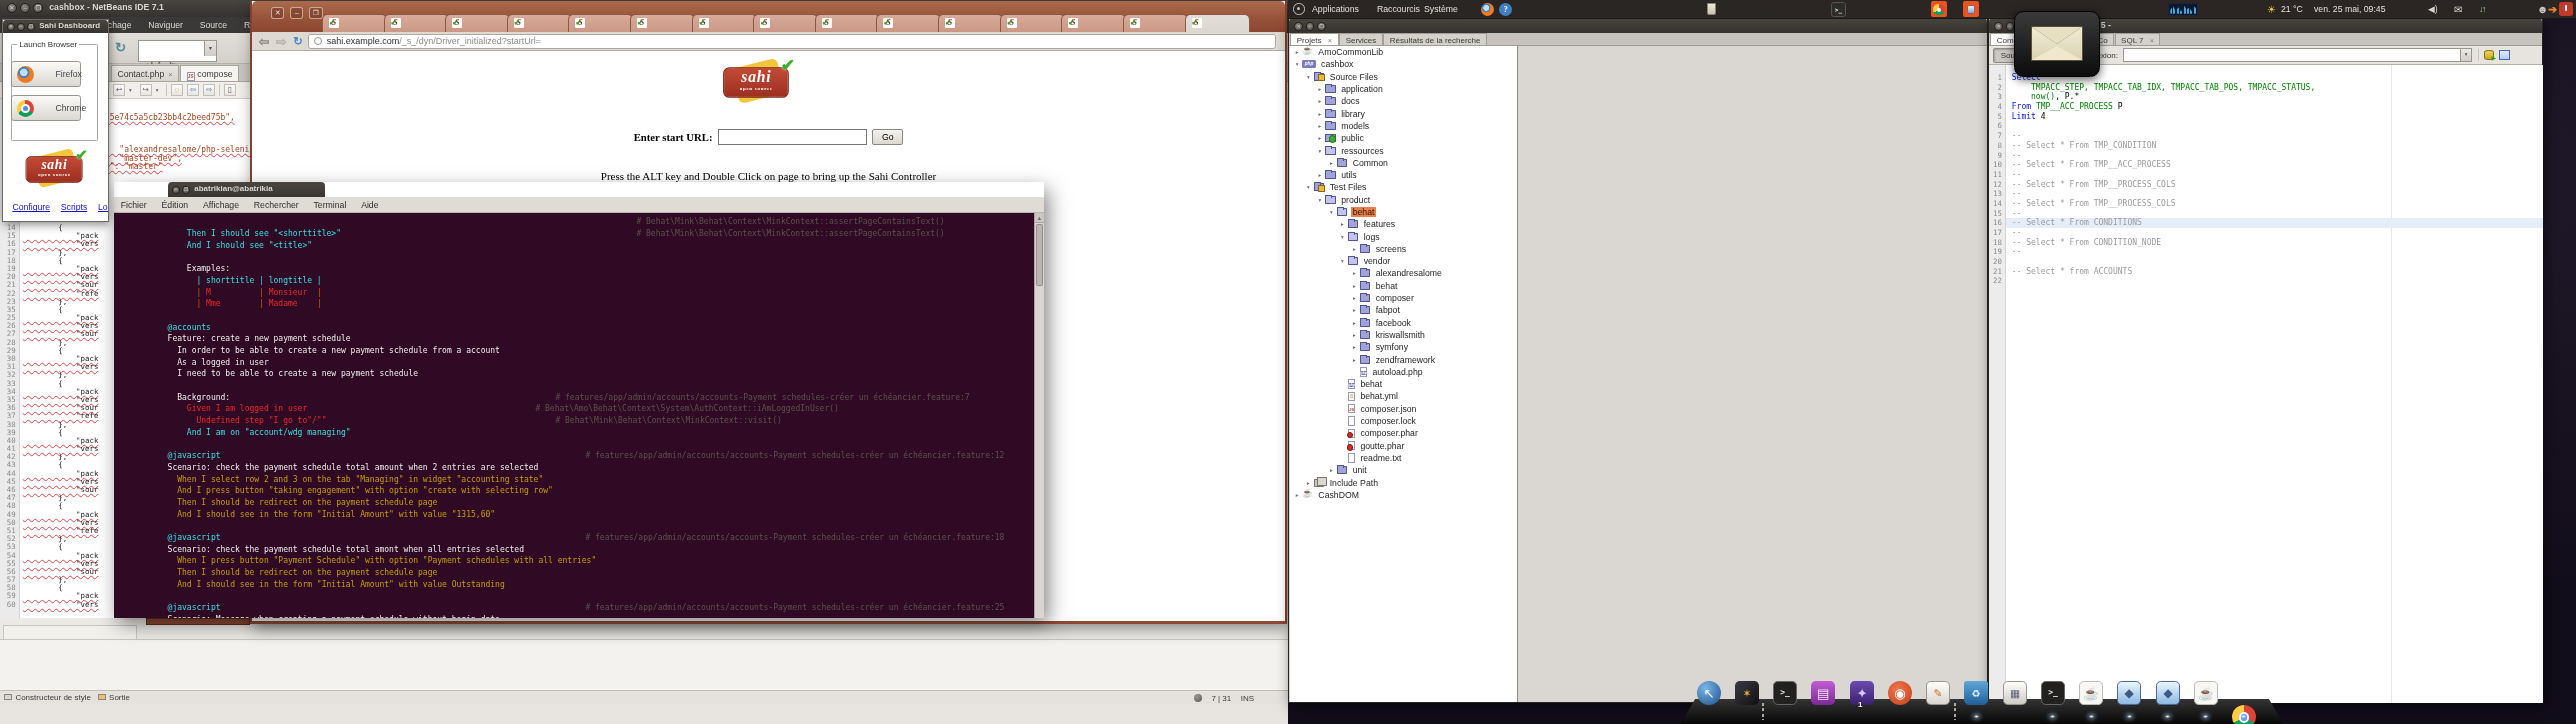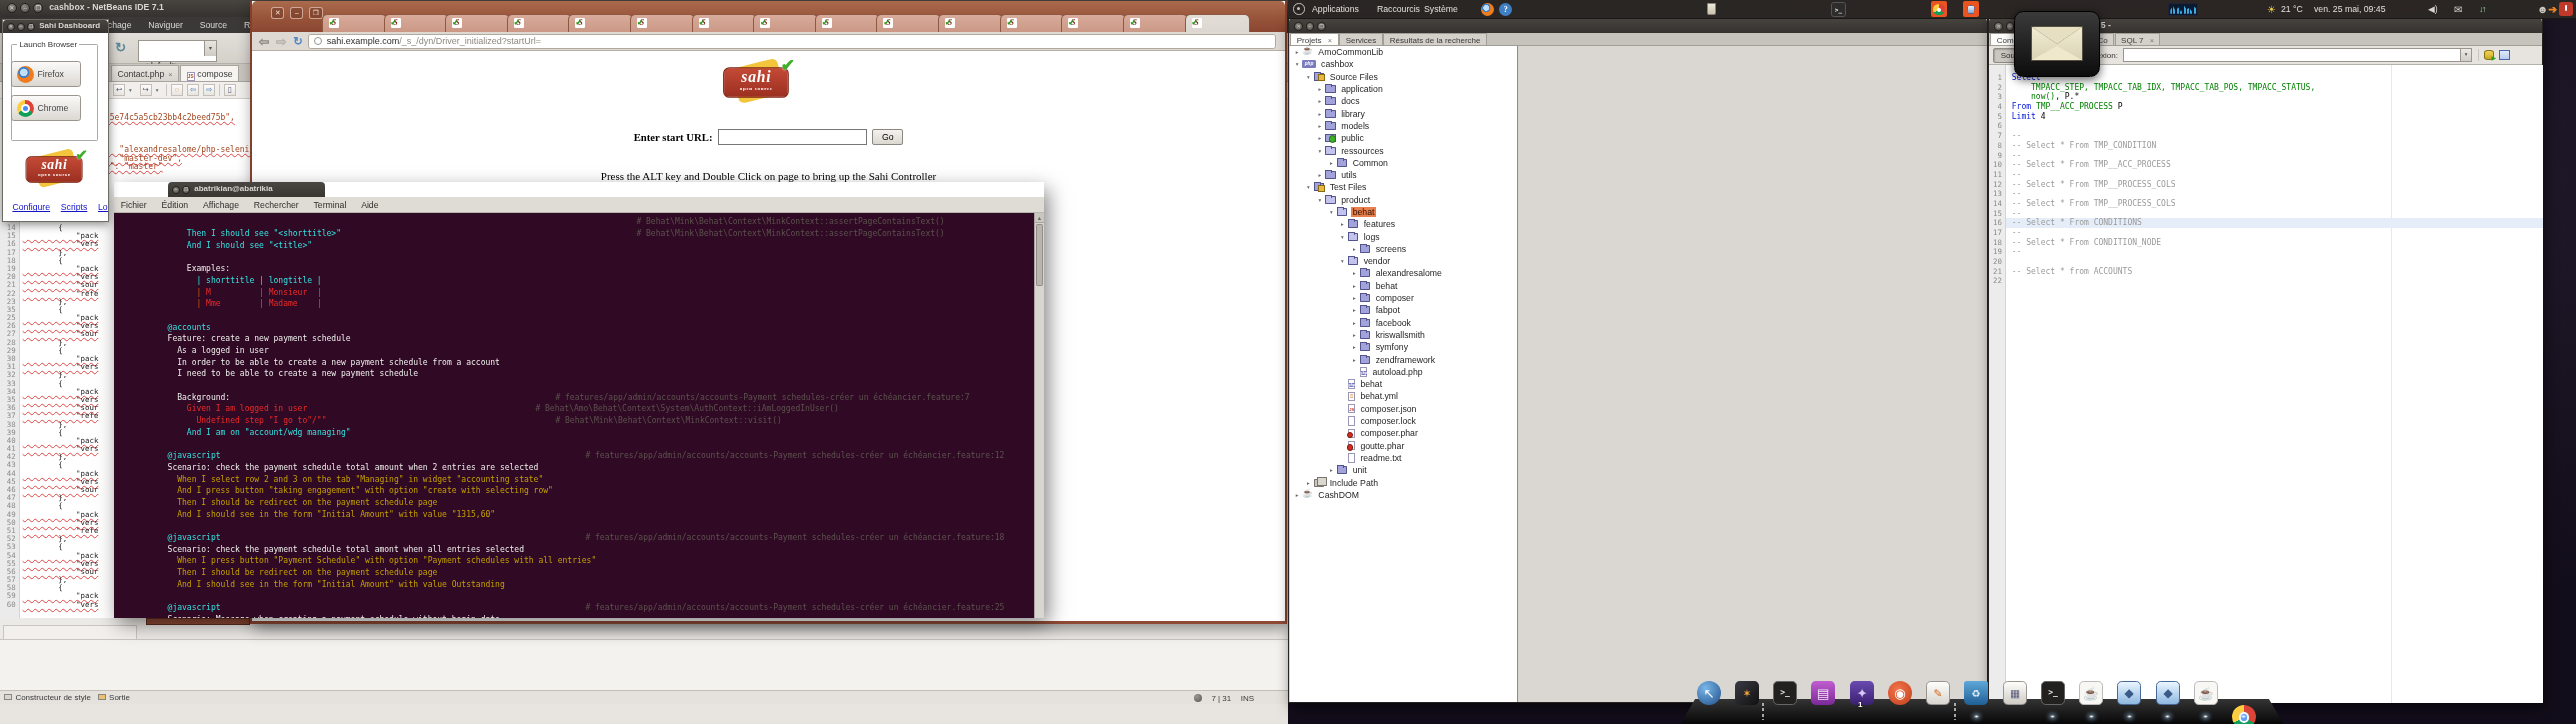--- a/index.html
+++ b/index.html
@@ -47,21 +47,21 @@
   .statdot{width:8px;height:8px;border-radius:50%;background:radial-gradient(circle at 35% 30%,#9a968f,#5a5753)}
   #nbl-bottomstrip{left:0;top:704px;width:1288px;height:20px;background:#e8e5e0}
 
   
   #dashboard{left:2px;top:19px;width:107px;height:203px;background:#fff;border:0.7px solid #6e6a64;box-shadow:1.3px 2.7px 9.4px rgba(0,0,0,.5);z-index:40}
   #dash-title{height:13.4px;border-radius:3.4px 3.4px 0 0;padding:1.3px 0 0 4px;font-size:8px}
   #dash-title .wbtn{width:8px;height:8px;line-height:6.7px;font-size:4.7px;margin-right:2px}
   #dash-body{position:relative;height:188px;overflow:hidden}
   #dash-group{position:absolute;left:8px;top:6.7px;width:87px;height:101px;border:0.7px solid #aaa;border-radius:1.3px}
   #dash-group legend{font-size:8px;color:#333;margin-left:5.4px;padding:0 2px}
-  .launch-btn{position:absolute;left:8px;width:70px;height:25.5px;border:0.7px solid #9a968f;border-radius:2.7px;background:linear-gradient(#fbfaf8,#dbd8d2);display:flex;align-items:center;gap:3px;padding-left:5.4px;font-size:8.7px;color:#444}
+  .launch-btn{position:absolute;left:8px;width:70px;height:25.5px;border:0.7px solid #9a968f;border-radius:2.7px;background:linear-gradient(#fbfaf8,#dbd8d2);display:flex;align-items:center;gap:21px;padding-left:5.4px;font-size:8.7px;color:#444}
   .ff-ic{width:17px;height:17px;border-radius:50%;background:radial-gradient(circle at 40% 38%,#bfe0f7 0 24%,#3f7fc4 28% 36%,#f07c1e 40% 72%,#b24a02 78%);flex:none}
   .ch-ic{width:17px;height:17px;border-radius:50%;background:conic-gradient(#db4437 0 120deg,#0f9d58 120deg 240deg,#ffcd40 240deg 360deg);position:relative;flex:none}
   .ch-ic::after{content:"";position:absolute;inset:4px;border-radius:50%;background:#4a8cf5;border:2px solid #fff}
   .sahi-logo{position:relative;width:74px;height:43px}
   .card-y{position:absolute;left:16px;top:2.7px;width:44px;height:34px;background:#f2c53d;border-radius:5.4px;transform:rotate(-14deg)}
   .card-r{position:absolute;left:5.4px;top:6.7px;width:62px;height:29.5px;background:linear-gradient(#c44a36,#9b2f21);border:1.3px solid #7d2317;border-radius:6px;color:#fff;text-align:center;font-style:italic;font-weight:bold}
   .card-r .nm{display:block;font-family:"Liberation Serif",serif;font-size:14.8px;line-height:17.4px;letter-spacing:0.7px}
   .card-r .sub{display:block;font-size:4.7px;font-style:normal;letter-spacing:0.7px}
   .chk{position:absolute;right:1.3px;top:-4px;color:#3fae29;font-size:16px;font-weight:bold;text-shadow:0 0 2px #fff}
   #dash-logo{position:absolute;left:14.8px;top:115px}
@@ -724,26 +724,26 @@
           <span><span class="sg-c">@accounts</span></span>
           <span class="tcmt"></span>
         </div>
 
         <div class="tline">
           <span><span class="sg-w">Feature: create a new payment schedule</span></span>
           <span class="tcmt"></span>
         </div>
 
         <div class="tline">
+          <span><span class="sg-w">  In order to be able to create a new payment schedule from a account</span></span>
+          <span class="tcmt"></span>
+        </div>
+
+        <div class="tline">
           <span><span class="sg-w">  As a logged in user</span></span>
-          <span class="tcmt"></span>
-        </div>
-
-        <div class="tline">
-          <span><span class="sg-w">  In order to be able to create a new payment schedule from a account</span></span>
           <span class="tcmt"></span>
         </div>
 
         <div class="tline">
           <span><span class="sg-w">  I need to be able to create a new payment schedule</span></span>
           <span class="tcmt"></span>
         </div>
 
         <div class="tline">
           <span></span>

